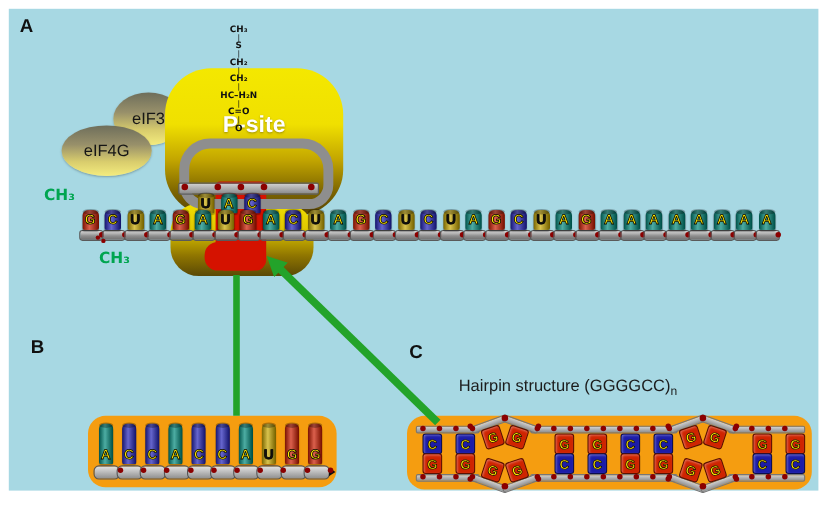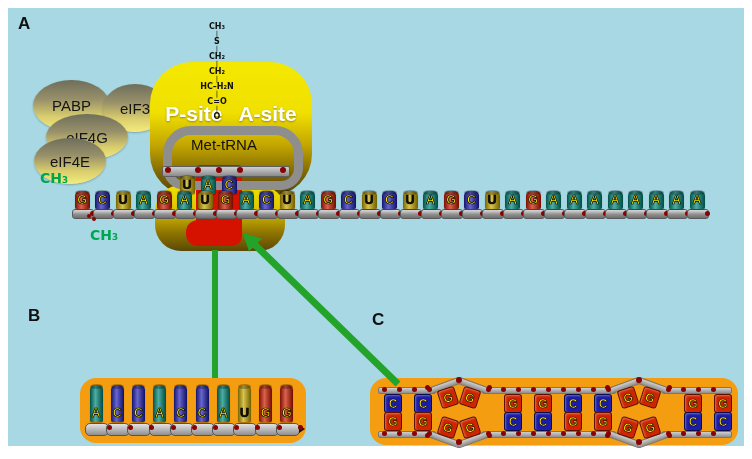--- a/index.html
+++ b/index.html
@@ -60,43 +60,35 @@
 </head>
 <body>
 
 <div class="canvas">
   <div class="bg"></div>
 
   <div class="panel-label" style="left:18px;top:14px">A</div>
   <div class="panel-label" style="left:28px;top:306px">B</div>
   <div class="panel-label" style="left:372px;top:310px">C</div>
 
-  <div class="oval" style="left:33px;top:80px;width:77px;height:51px">
-      <span>PABP</span>
-    </div>
   <div class="oval" style="left:103px;top:84px;width:64px;height:48px">
       <span>eIF3</span>
     </div>
-  <div class="oval" style="left:46px;top:114px;width:82px;height:46px">
+  <div class="oval" style="left:56px;top:114px;width:82px;height:46px">
       <span>eIF4G</span>
-    </div>
-  <div class="oval" style="left:34px;top:138px;width:72px;height:46px">
-      <span>eIF4E</span>
     </div>
 
   <div class="lsu"></div>
   <div class="ssu"></div>
   <div class="trna-red" style="left:196px;top:165px;width:46px;height:81px;border-radius:4px 4px 10px 10px"></div>
   <div class="trna-red" style="left:186px;top:220px;width:54px;height:26px;border-radius:12px"></div>
   <div class="site-text">
     <span>P-site</span>
-    <span>A-site</span>
   </div>
   <div class="loop"></div>
-  <div class="mettrna">Met-tRNA</div>
   <div class="bar"></div>
 
   <div class="chem">
       <div class="cl">CH₃</div>
       <div class="cb">|</div>
       <div class="cl">S</div>
       <div class="cb">|</div>
       <div class="cl">CH₂</div>
       <div class="cb">|</div>
       <div class="cl">CH₂</div>
@@ -378,20 +370,23 @@
       <div class="nt tall" style="left: 200.3px; top: 7px; width: 13px; height: 37px; background: linear-gradient(90deg, rgba(0, 0, 0, 0.4), rgba(255, 255, 255, 0.3) 42%, rgba(0, 0, 0, 0.4) 96%), rgb(204, 28, 0);">
         <div class="cap"></div>
         <span style="color: rgb(255, 232, 0);">G</span>
       </div>
       <div class="bpill" style="left: 195.8px; top: 45px;">
         <span class="tip"></span>
       </div>
       <div class="dot" style="left: 217.8px; top: 47px; width: 5px; height: 5px;"></div>
     </div>
 
+  <div class="title-text" style="left:417px;top:342px">
+    <span>Hairpin structure (GGGGCC)</span><sub style="font-size:11px">n</sub>
+  </div>
   <div class="obox" style="left:370px;top:378px;width:368px;height:67px">
       <div class="hb" style="left: 8px; top: 9px; width: 56px;"></div>
       <div class="hb" style="left: 8px; top: 53px; width: 56px;"></div>
       <div class="dot" style="left: 12px; top: 9px; width: 5px; height: 5px;"></div>
       <div class="dot" style="left: 12px; top: 53px; width: 5px; height: 5px;"></div>
       <div class="dot" style="left: 27px; top: 9px; width: 5px; height: 5px;"></div>
       <div class="dot" style="left: 27px; top: 53px; width: 5px; height: 5px;"></div>
       <div class="dot" style="left: 42px; top: 9px; width: 5px; height: 5px;"></div>
       <div class="dot" style="left: 42px; top: 53px; width: 5px; height: 5px;"></div>
       <div class="dot" style="left: 57px; top: 9px; width: 5px; height: 5px;"></div>

